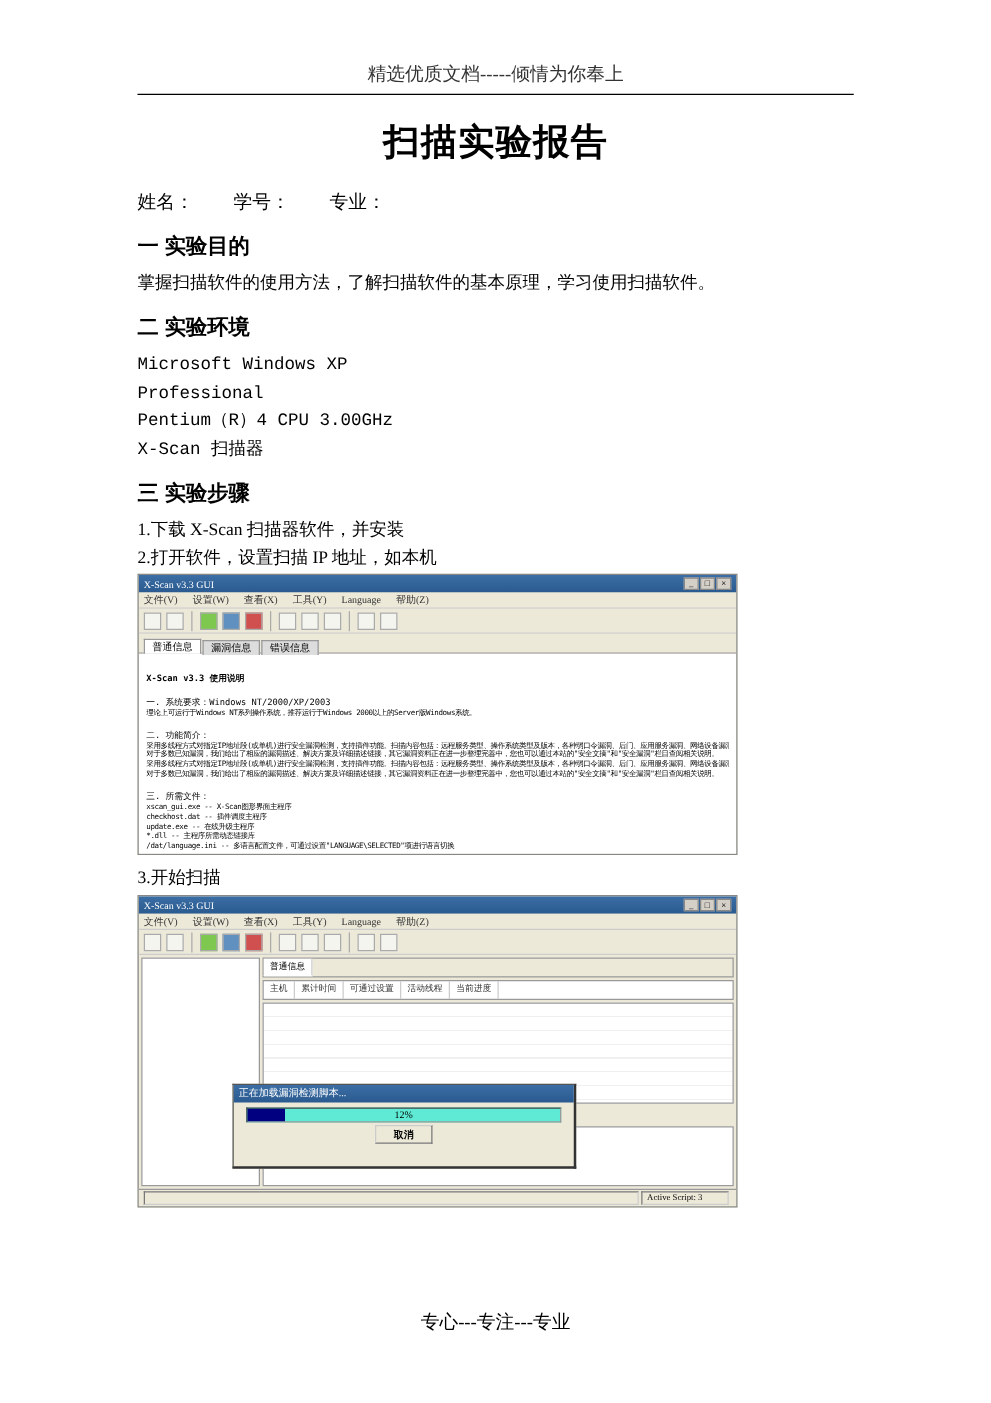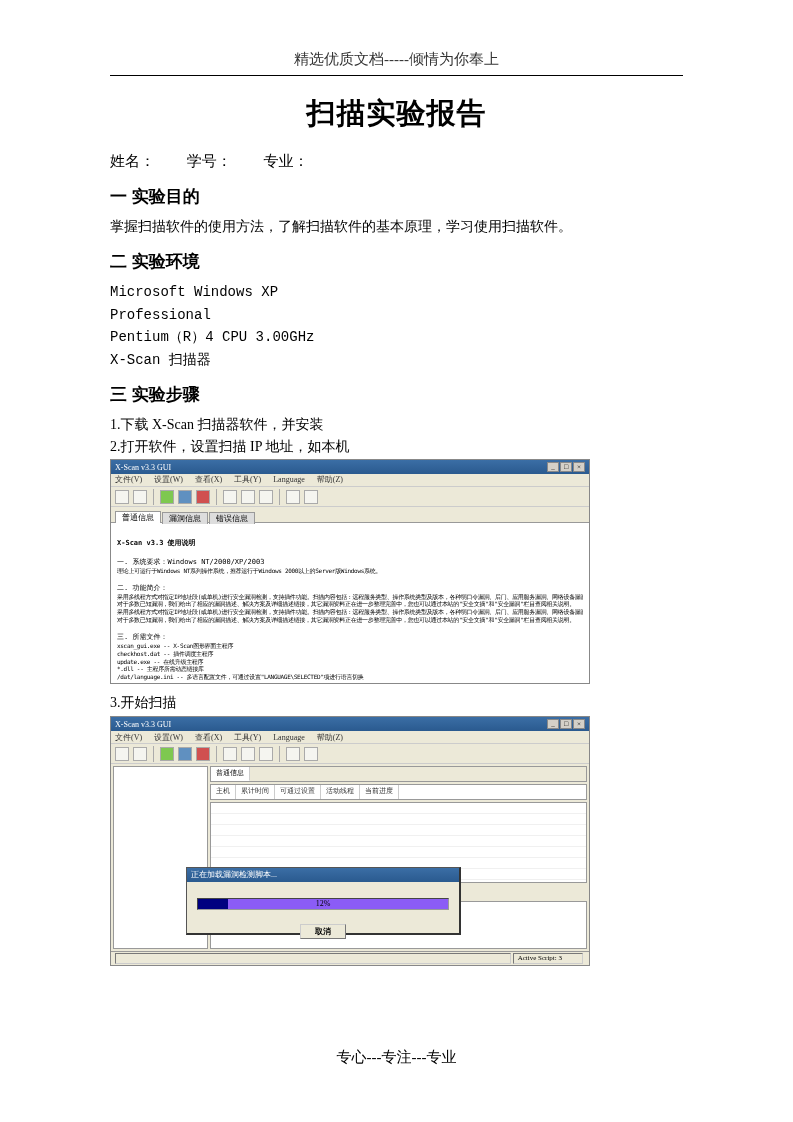--- a/index.html
+++ b/index.html
@@ -176,22 +176,22 @@
       height: 14px;
       background: linear-gradient(#3b6ea5, #2a5a8f);
       color: #fff;
       font-size: 8px;
       padding: 1px 4px;
     }
     .ss2-dialog-body { padding: 4px 10px; text-align: center; }
     .ss2-progress {
       height: 12px;
       border: 1px inset #999;
-      background: #8b5cf6;
-      margin: 12px 0;
+      background: #5eead4;
+      margin: 0 0;
       position: relative;
     }
     .ss2-progress-fill {
       position: absolute;
       left: 0; top: 0; bottom: 0;
       width: 12%;
       background: #000080;
     }
     .ss2-progress-text {
       position: absolute;

